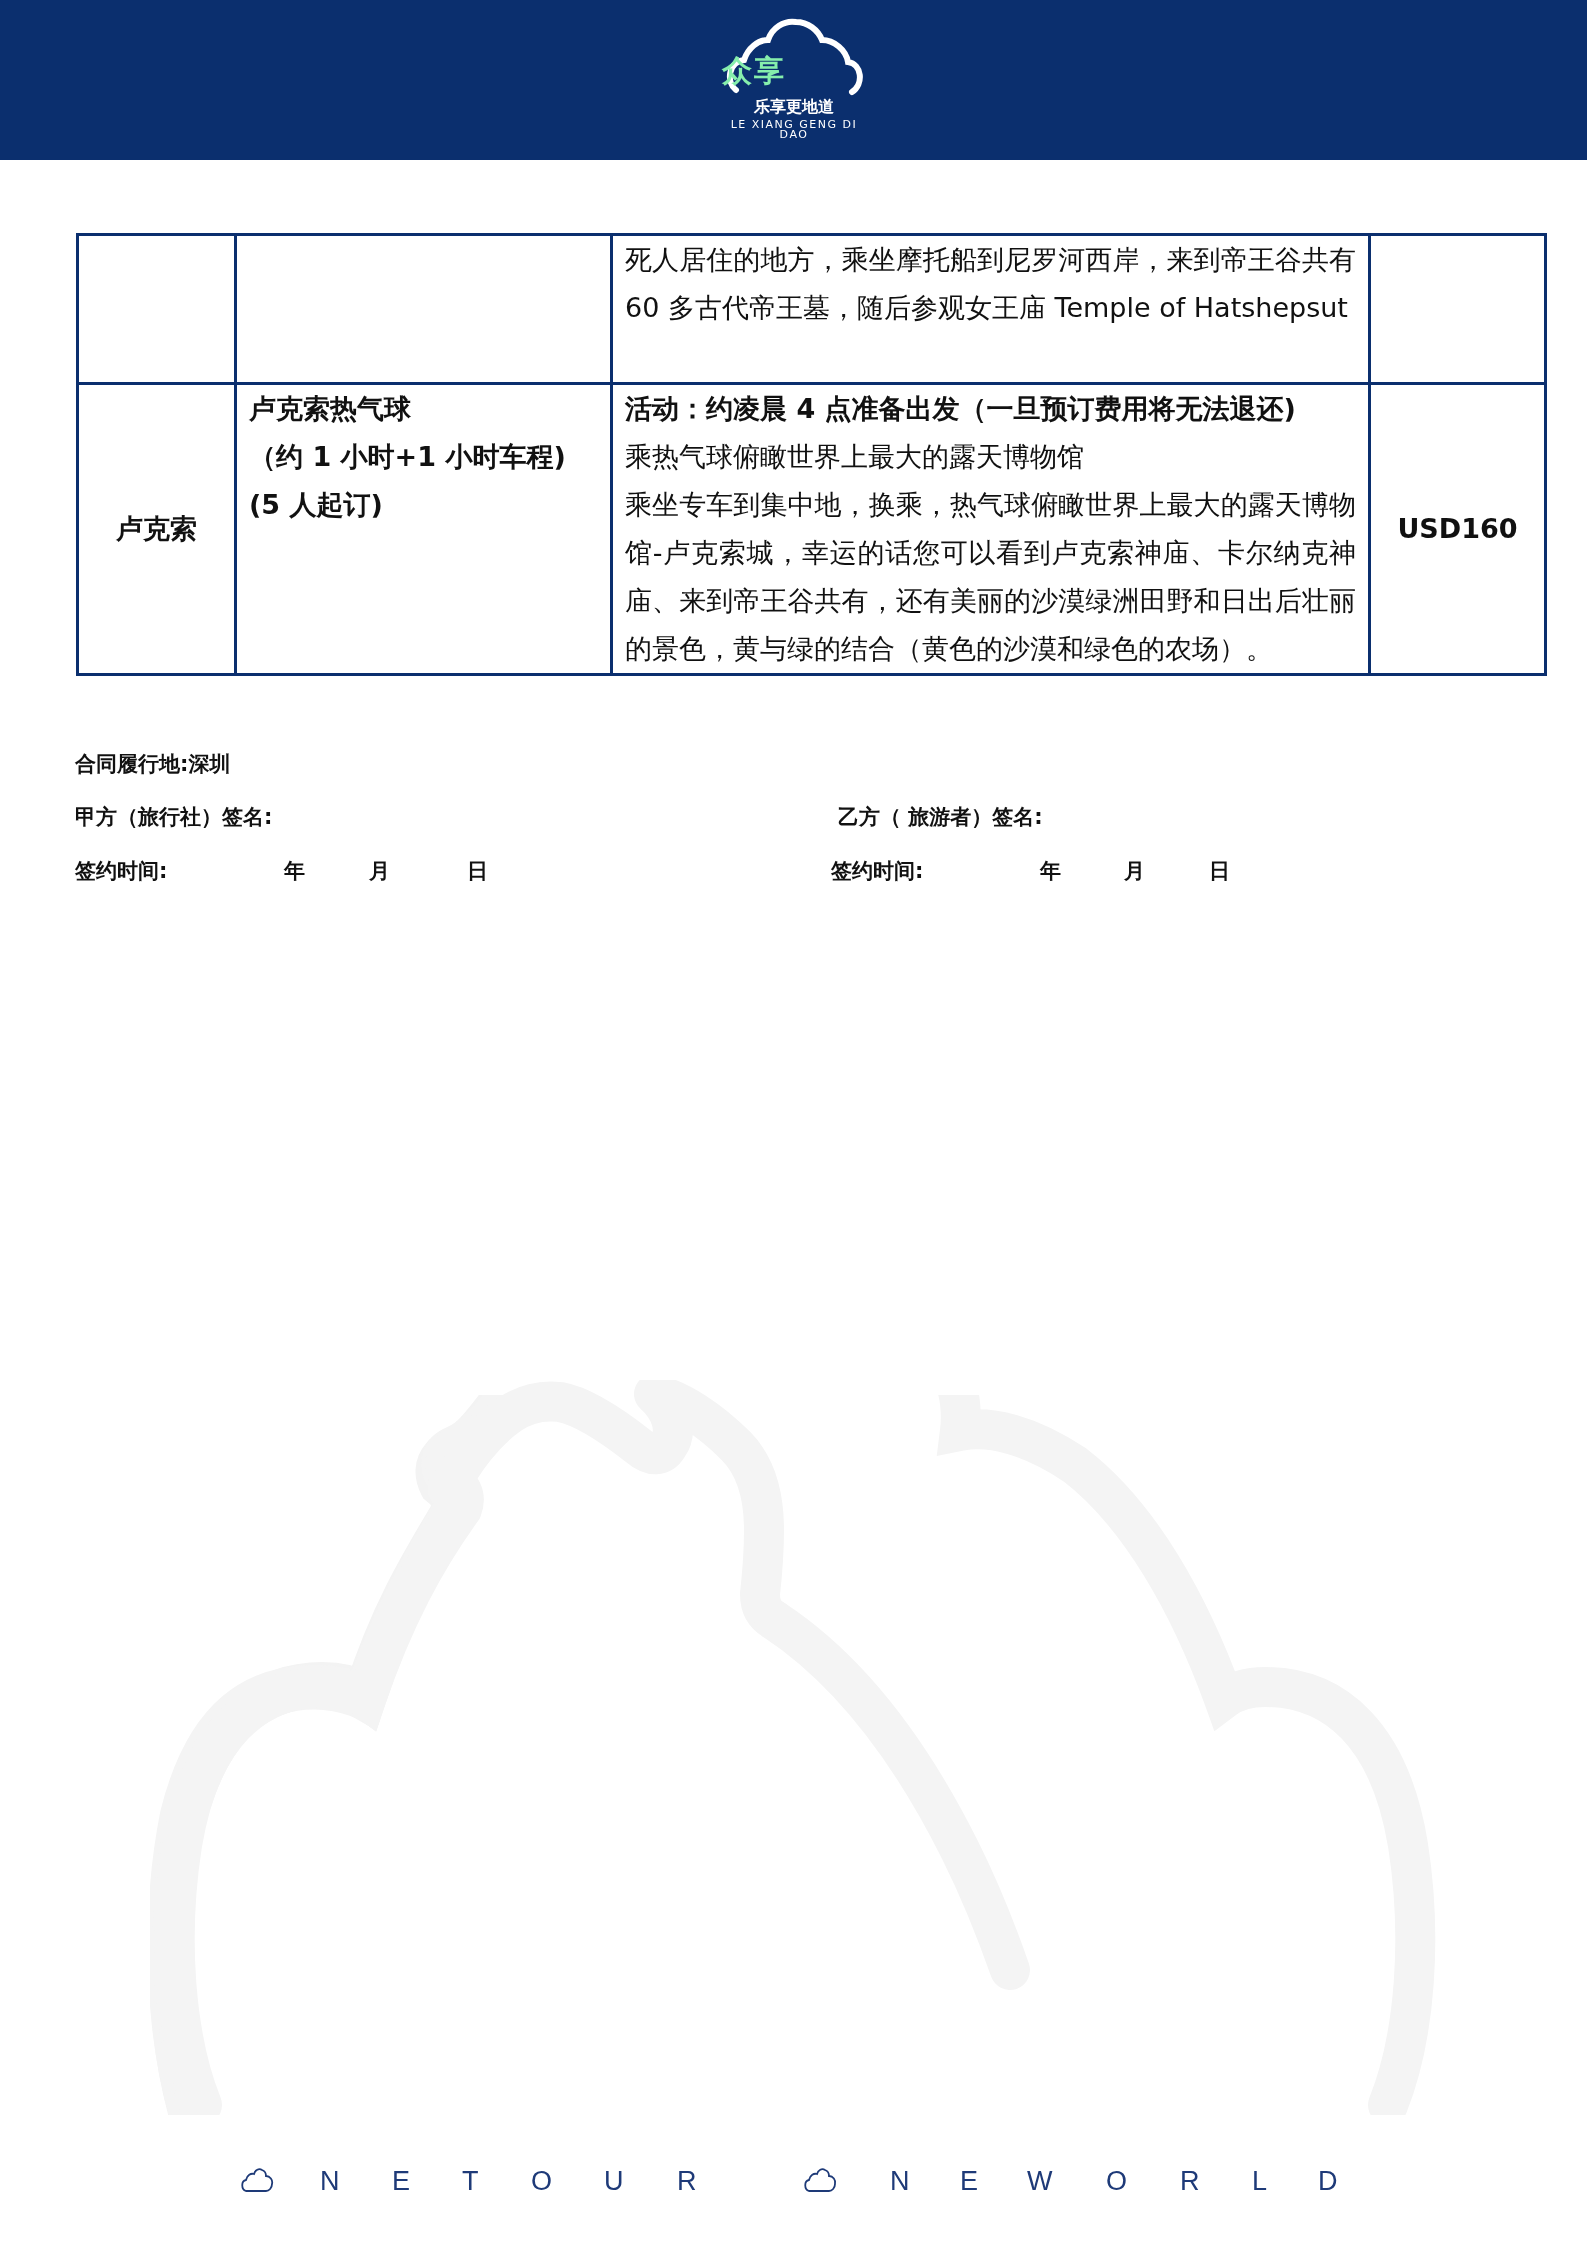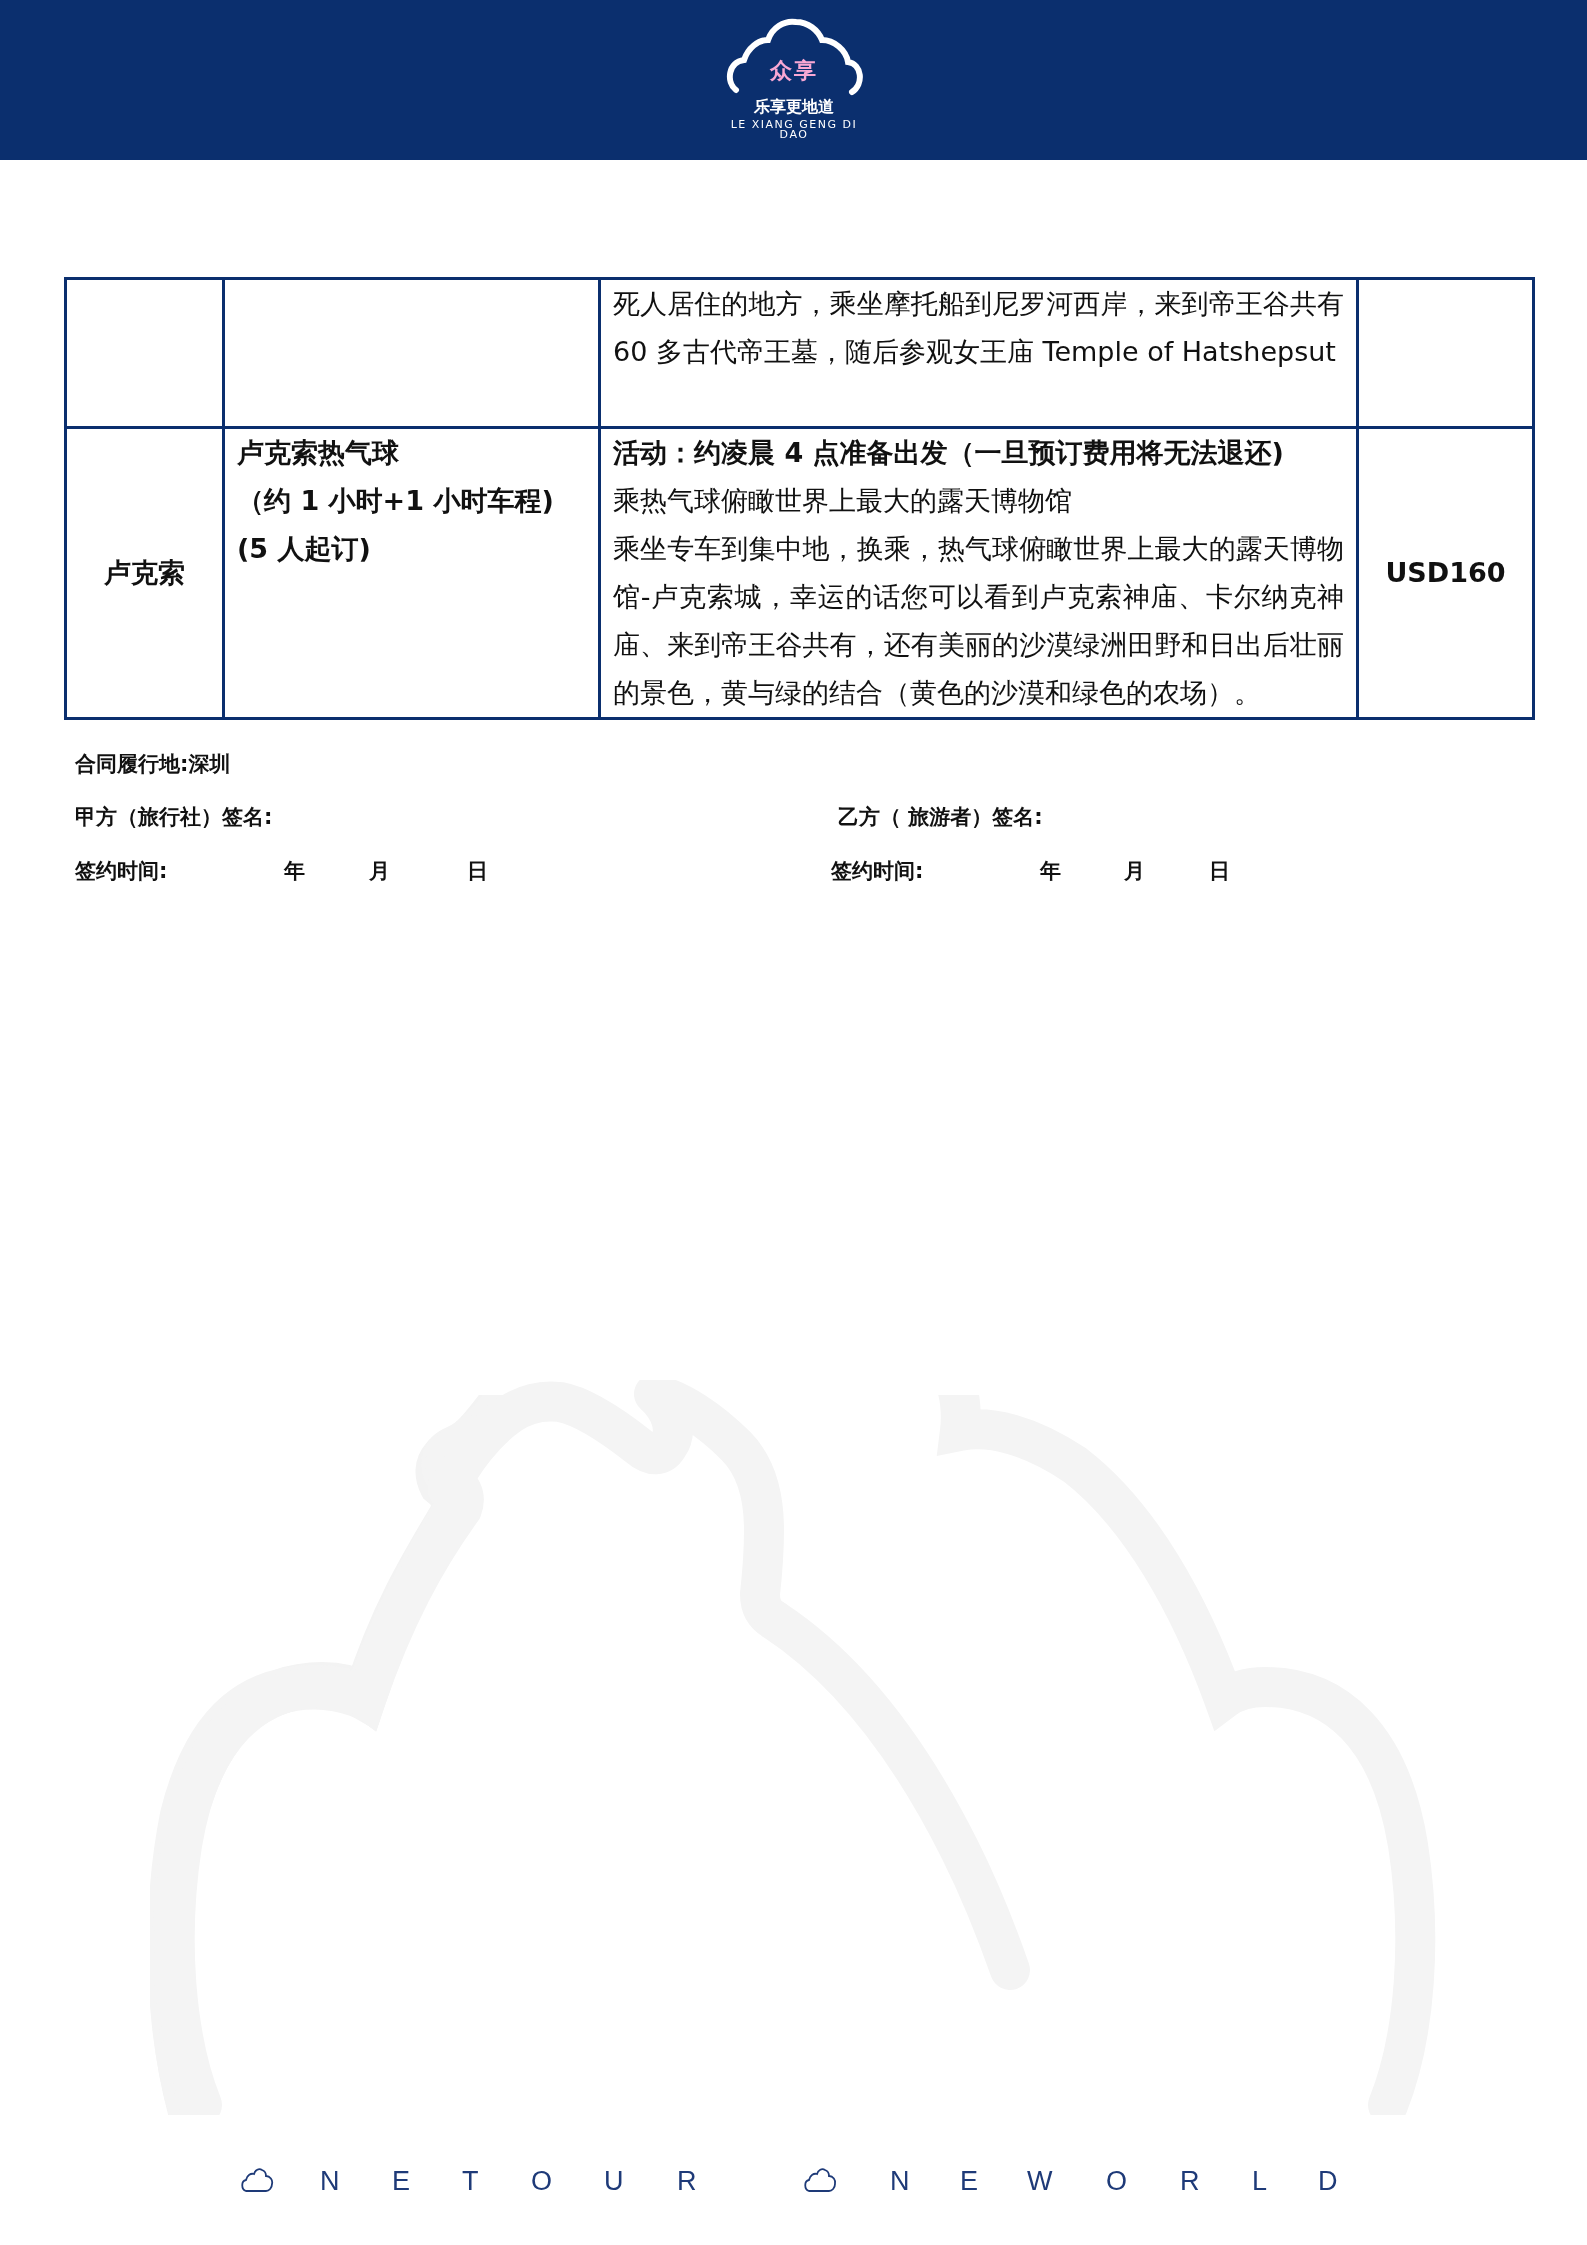--- a/index.html
+++ b/index.html
@@ -11,38 +11,37 @@
   }
   .header {
     position: absolute; left: 0; top: 0; width: 1587px; height: 160px;
     background: #0b2f6e;
   }
   .logo {
     position: absolute; left: 722px; top: 18px; width: 144px; height: 122px;
   }
   .logo svg { position: absolute; left: 0; top: 0; }
   .logo-main {
-    position: absolute; left: 0; width: 144px; top: 36px; text-align: center;
-    color: #f9a8d4; font-weight: bold; font-size: 22px; letter-spacing: 2px; line-height: 34px;
+    position: absolute; left: 0; width: 144px; top: 36px; 
+    color: #86efac; font-weight: bold; font-size: 30px; letter-spacing: 2px; line-height: 34px;
   }
   .logo-sub {
     position: absolute; left: 0; width: 144px; top: 78px; text-align: center;
     color: #fff; font-weight: bold; font-size: 16px; line-height: 22px;
   }
   .logo-pinyin {
     position: absolute; left: 0; width: 144px; top: 102px; text-align: center;
     color: #fff; font-size: 11px; letter-spacing: 1.5px; line-height: 10px;
   }
 
   table.itinerary {
-    position: absolute; left: 64px; top: 233px;
+    position: absolute; left: 76px; top: 233px;
     border-collapse: collapse;
     table-layout: fixed;
     width: 1456px;
-    margin-top: 44px;
   }
   table.itinerary td {
     border: 3px solid #0b2f6e;
     vertical-align: top;
     font-size: 27px;
     line-height: 48px;
     padding: 0 12px;
   }
   td.c1 { width: 131px; text-align: center; vertical-align: middle !important; font-weight: bold; }
   td.c2 { width: 349px; font-weight: bold; }

